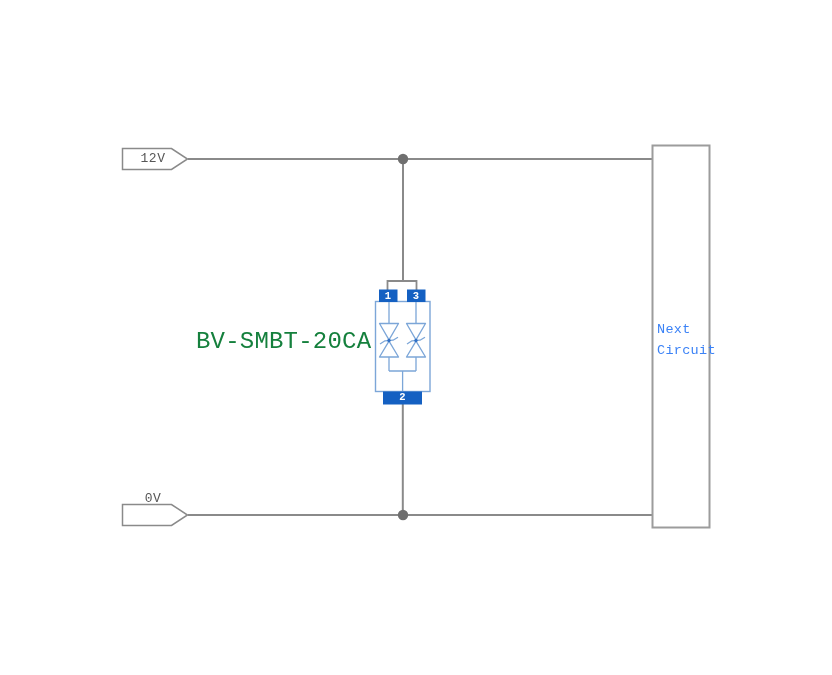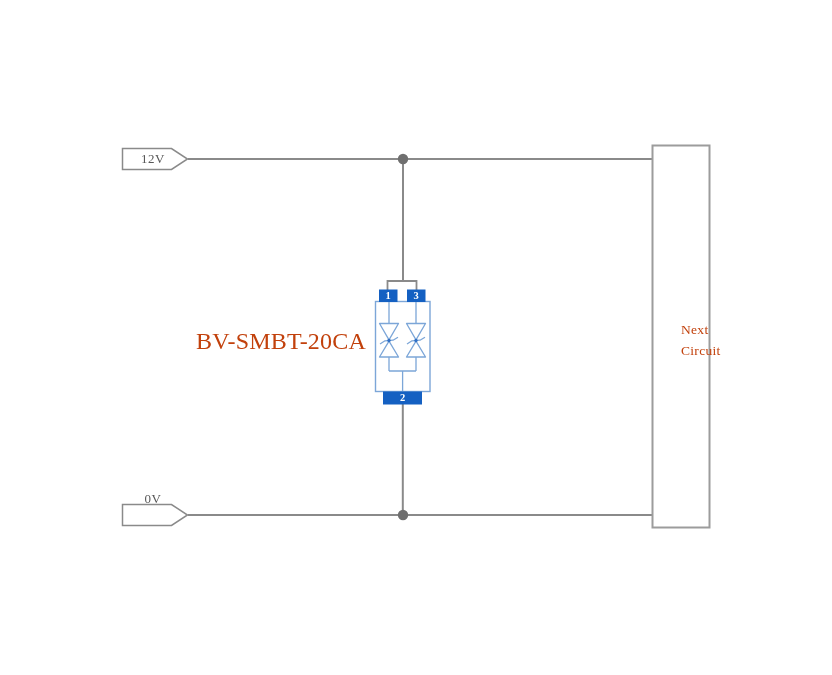--- a/index.html
+++ b/index.html
@@ -1,39 +1,39 @@
 <!DOCTYPE html>
 <html><head>
 <meta charset="utf-8">
 <style>
   html, body { margin: 0; padding: 0; background: #ffffff; }
   #canvas {
     position: relative;
     width: 832px;
     height: 675px;
     background: #ffffff;
-    font-family: Liberation Serif, serif;
+    font-family: Liberation Mono, monospace;
     overflow: hidden;
   }
   #schematic-svg { position: absolute; left: 0; top: 0; }
   .lbl { position: absolute; -webkit-user-select: none; user-select: none; }
   .net-label-text {
     left: 122px; width: 62px; height: 21px; line-height: 21px;
     text-align: center; font-size: 13px; color: #575757; letter-spacing: 0.5px;
   }
   #lbl-12v { top: 148px; }
   #lbl-0v  { top: 488px; }
   #lbl-component {
     left: 196px; top: 328px;
-    font-size: 24px; color: #c2410c; letter-spacing: 0.2px;
+    font-size: 24px; color: #15803d; letter-spacing: 0.2px;
     white-space: nowrap;
   }
   #lbl-next-circuit {
     left: 657px; top: 320px; width: 58px;
-    font-size: 13.5px; line-height: 1.55; color: #c2410c; letter-spacing: 0.3px; margin-left: 24px;
+    font-size: 13.5px; line-height: 1.55; color: #3b82f6; letter-spacing: 0.3px;
   }
   .pin-num {
     position: absolute; color: #ffffff; font-size: 10.5px; font-weight: bold;
     text-align: center; letter-spacing: 0px;
   }
   #pin1-num { left: 379px; top: 290px; width: 18px; height: 12px; line-height: 12px; }
   #pin3-num { left: 407px; top: 290px; width: 18px; height: 12px; line-height: 12px; }
   #pin2-num { left: 383px; top: 391px; width: 39px; height: 13px; line-height: 13px; }
 </style>
 </head>

